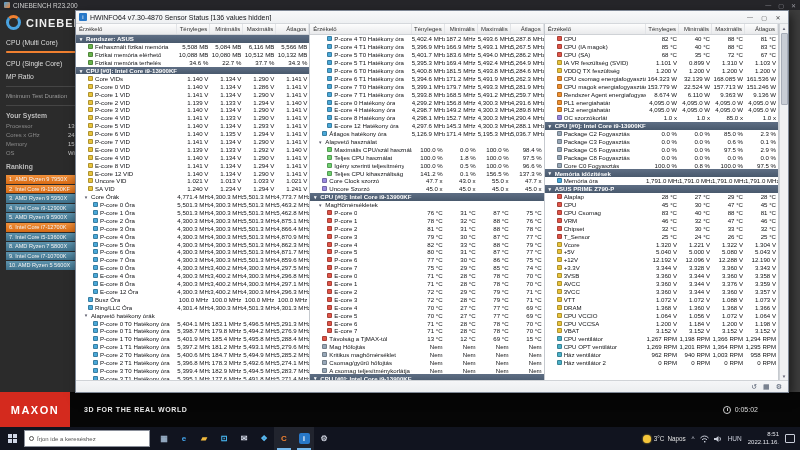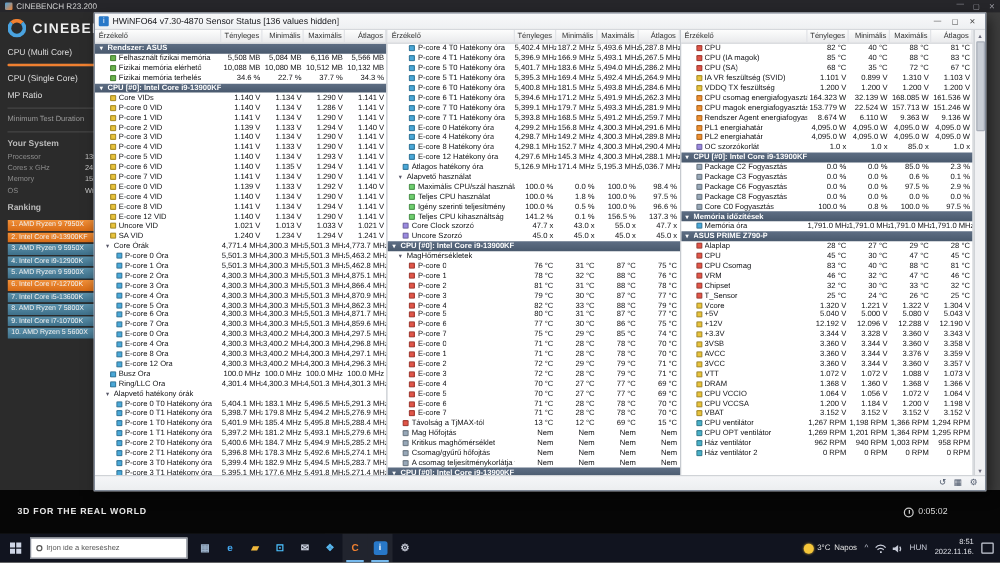--- a/index.html
+++ b/index.html
@@ -226,20 +226,21 @@
               <span class="rank-name">10. AMD Ryzen 5 5600X</span>
               <span class="rank-pts">11210</span>
             </div>
           </div>
       </div>
       <div class="cb-viewport"></div>
     </div>
   </div>
 
   <div class="maxon-bar">
+    <div class="maxon-logo">MAXON</div>
     <div class="maxon-tag">3D FOR THE REAL WORLD</div>
     <div class="cb-timer">
       <span class="clock-dot"></span>
       <span>0:05:02</span>
     </div>
   </div>
 
   <div class="hw-window">
     <div class="hw-titlebar">
       <span class="hw-appicon">i</span>

